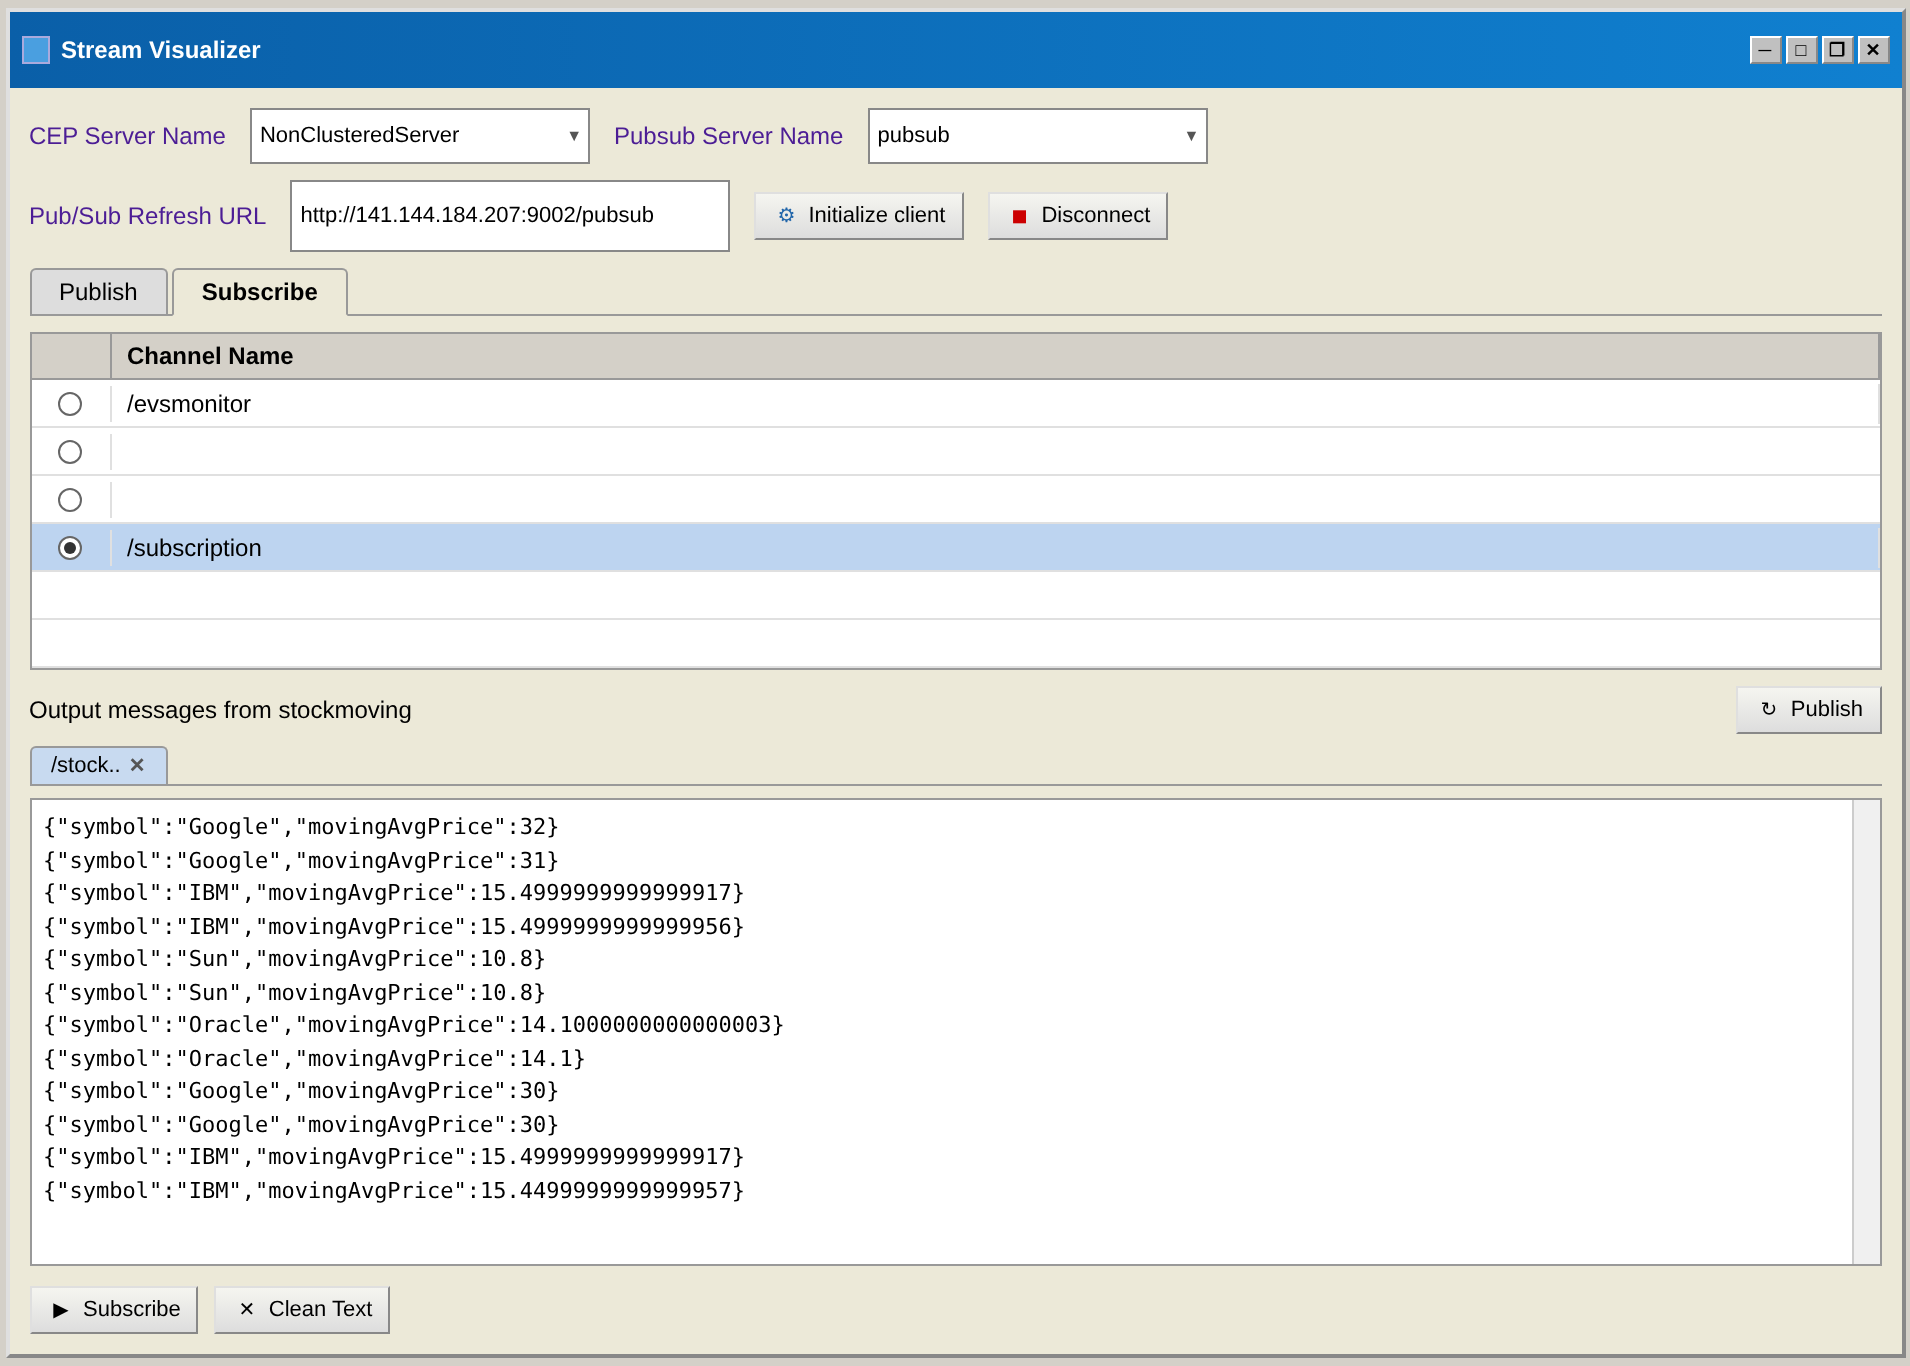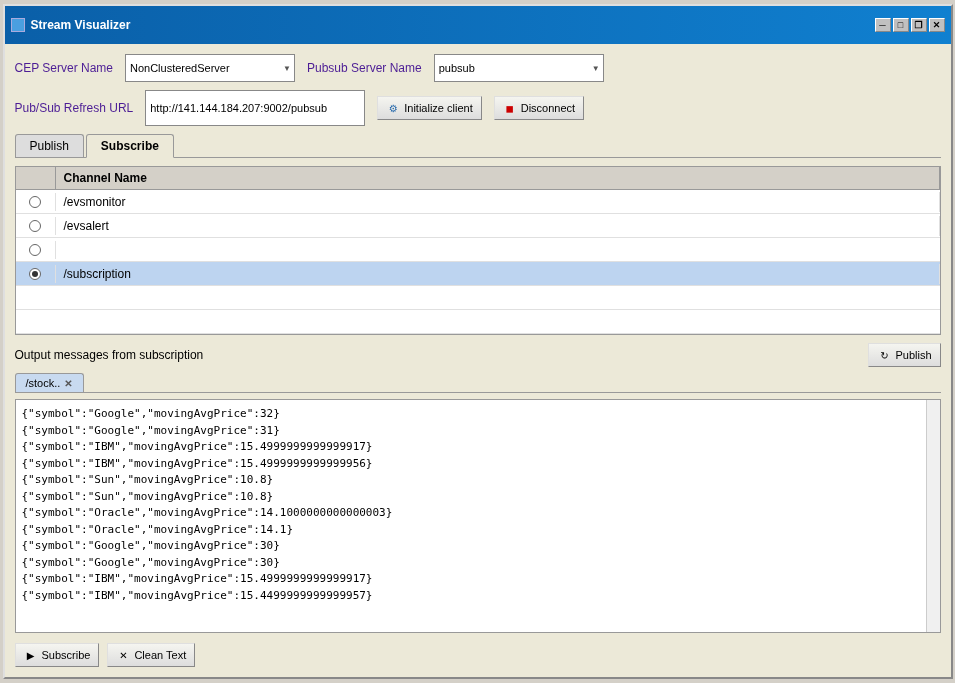--- a/index.html
+++ b/index.html
@@ -363,40 +363,39 @@
       <div class="table-row">
         <div class="table-cell radio-cell">
           <div class="radio-btn"></div>
         </div>
         <div class="table-cell">/evsmonitor</div>
       </div>
       <div class="table-row">
         <div class="table-cell radio-cell">
           <div class="radio-btn"></div>
         </div>
-        <div class="table-cell">/evsalert</div>
       </div>
       <div class="table-row">
         <div class="table-cell radio-cell">
           <div class="radio-btn"></div>
         </div>
       </div>
       <div class="table-row selected">
         <div class="table-cell radio-cell">
           <div class="radio-btn checked"></div>
         </div>
         <div class="table-cell">/subscription</div>
       </div>
       <div class="empty-row"></div>
       <div class="empty-row"></div>
     </div>
 
     <div class="bottom-section">
       <div class="output-header">
-        <span class="output-label">Output messages from subscription</span>
+        <span class="output-label">Output messages from stockmoving</span>
         <button class="btn">
           <span class="btn-icon">↻</span>
           <span>Publish</span>
         </button>
       </div>
 
       <div class="tab-strip">
         <div class="msg-tab">
           <span>/stock..</span>
           <span class="msg-tab-close">✕</span>

